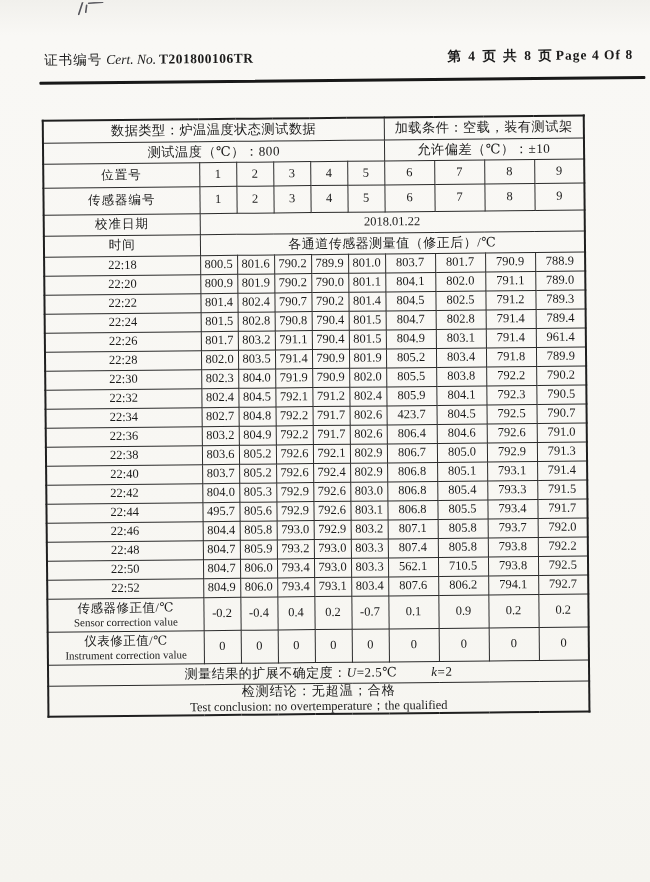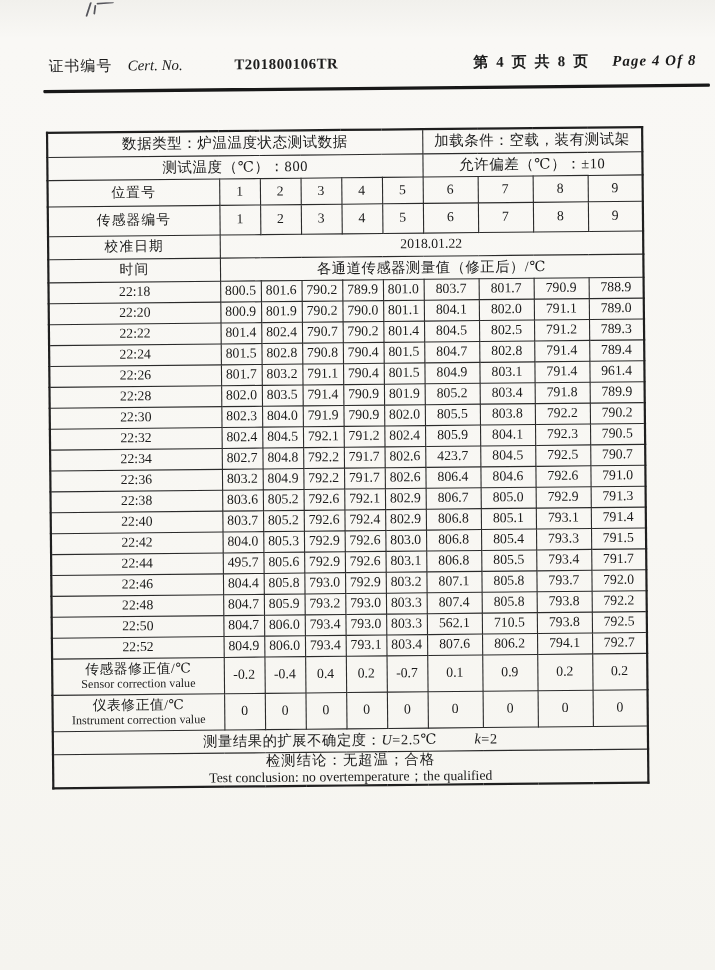--- a/index.html
+++ b/index.html
@@ -10,25 +10,25 @@
     color:#1b1b1b;
   }
   .page{position:absolute;inset:0;transform:rotate(-0.55deg);transform-origin:50% 40%;}
 
   
   .pen-mark{position:absolute;top:0;left:80px;width:40px;height:16px;opacity:.85;}
 
   
   .hdr{position:absolute;top:49px;left:47px;right:14px;display:flex;justify-content:space-between;align-items:baseline;font-size:13.5px;}
   .hdr .zh{letter-spacing:1px;}
-  .hdr .it{font-style:italic;margin:0 3px 0 14px;}
-  .hdr .no{font-weight:bold;letter-spacing:.5px;margin-left:44px;}
+  .hdr .it{font-style:italic;margin:0 3px 0 4px;}
+  .hdr .no{font-weight:bold;letter-spacing:.5px;}
   .hdr-right{font-size:13.5px;}
   .hdr-right .zh{font-weight:600;letter-spacing:2px;}
-  .hdr-right .en{font-style:italic;font-weight:bold;margin-left:20px;letter-spacing:1px;}
+  .hdr-right .en{font-weight:bold;margin-left:2px;letter-spacing:1px;}
   .rule{position:absolute;top:79px;left:42px;right:2px;height:3px;background:#181818;border-radius:1px;}
 
   
   table.cert{
     position:absolute;top:117px;left:44px;
     border-collapse:collapse;table-layout:fixed;
     border:2px solid #1f1f1f;
   }
   table.cert td{
     border:1px solid #2b2b2b;text-align:center;vertical-align:middle;

